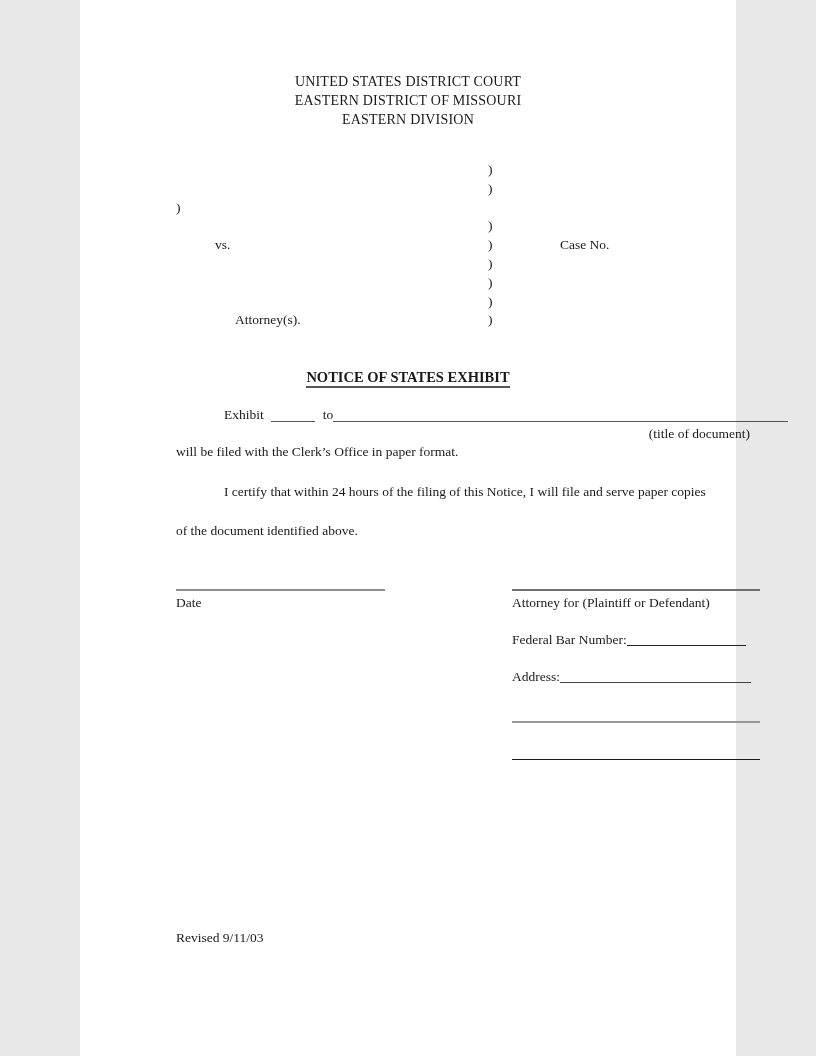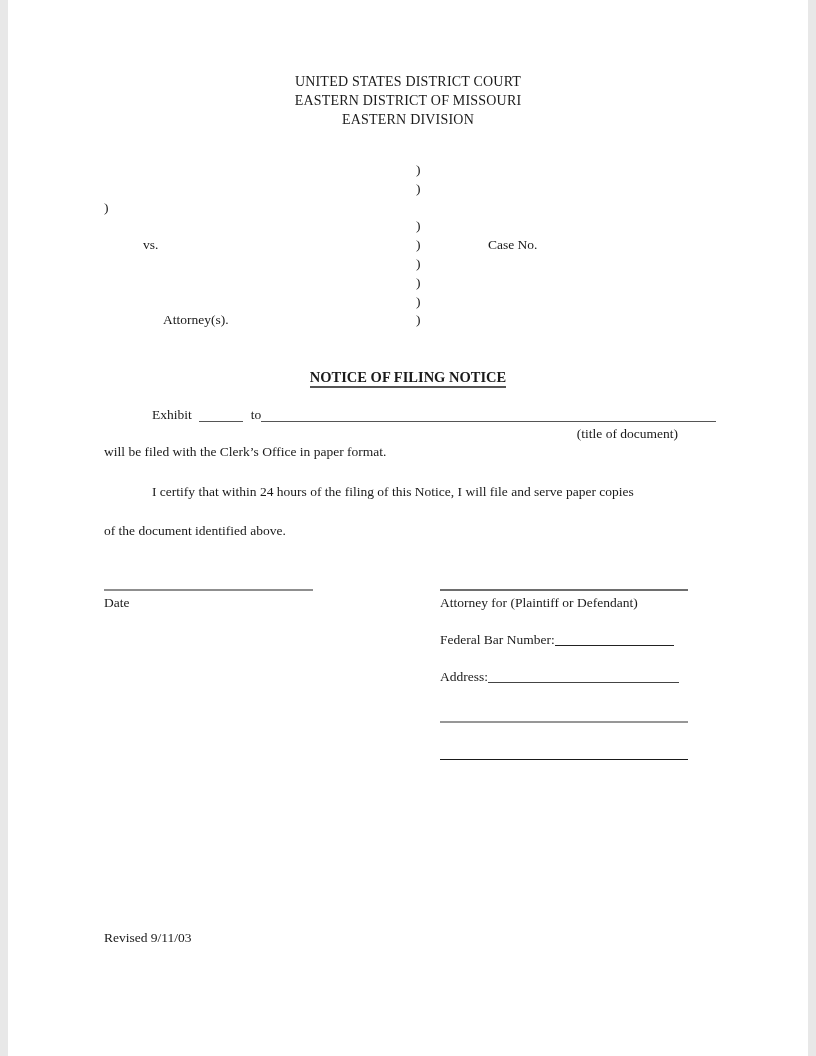--- a/index.html
+++ b/index.html
@@ -1,18 +1,18 @@
 <!DOCTYPE html>
 <html><head>
 <meta charset="utf-8">
 <style>
   * { box-sizing: border-box; }
   html, body { margin: 0; padding: 0; background: #e8e8e8; }
   .page {
-    width: 800px;
+    width: 656px;
     height: 1056px;
     margin: 0 auto;
     background: #ffffff;
     position: relative;
     font-family: "Liberation Serif", "DejaVu Serif", serif;
     font-size: 13.5px;
     color: #1a1a1a;
   }
 
   
@@ -170,21 +170,21 @@
       <span class="cap-right"></span>
     </div>
     <div class="cap-row">
       <span class="cap-left indent-party">Attorney(s).</span>
       <span class="cap-paren">)</span>
       <span class="cap-right"></span>
     </div>
   </div>
 
   <div class="form-title">
-    <span>NOTICE OF FILING NOTICE</span>
+    <span>NOTICE OF STATES EXHIBIT</span>
   </div>
 
   <div class="exhibit-section">
     <div class="exhibit-line">
       <span>Exhibit</span>
       <span class="fill blank-short"></span>
       <span>to</span>
       <span class="fill blank-long"></span>
     </div>
     <div class="title-caption">(title of document)</div>

